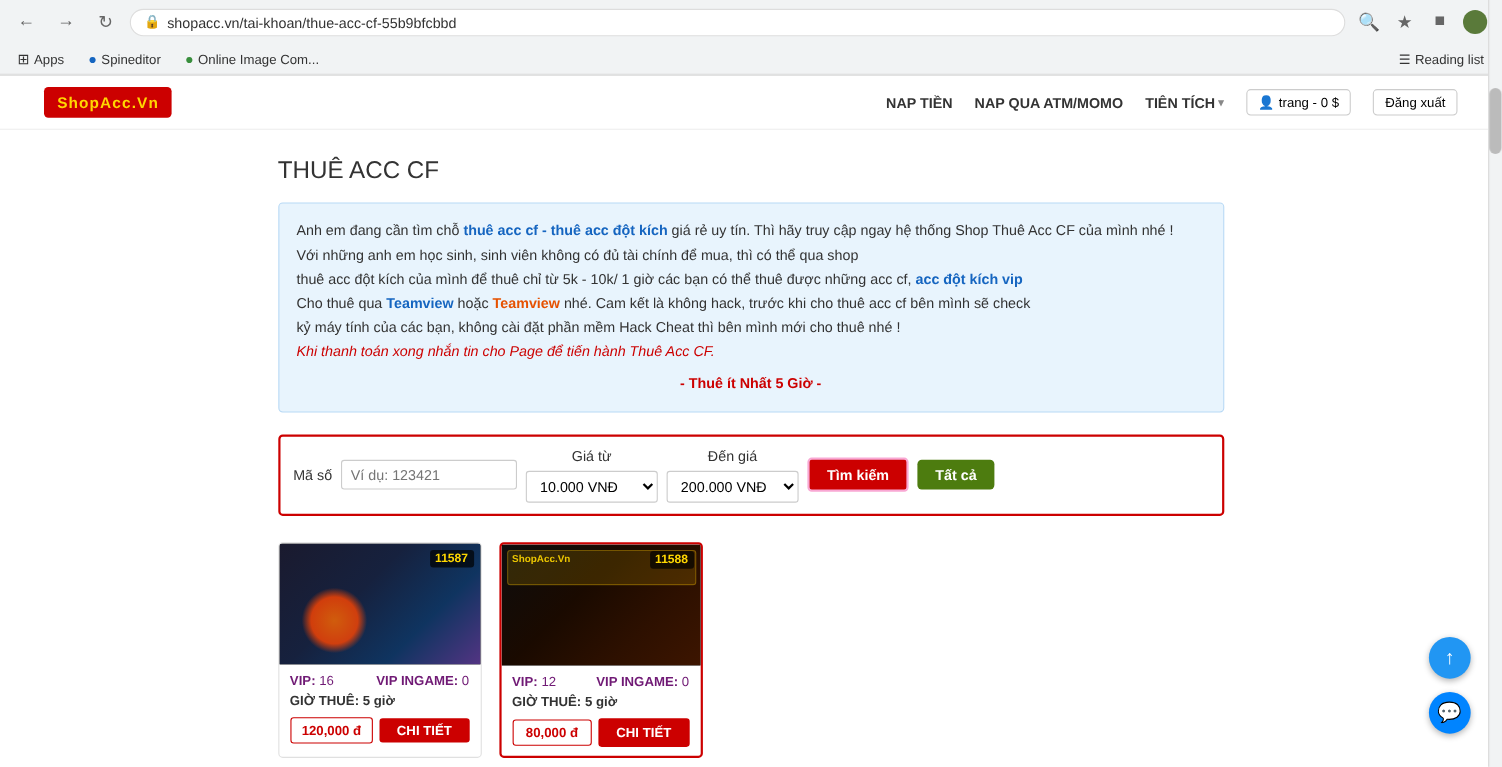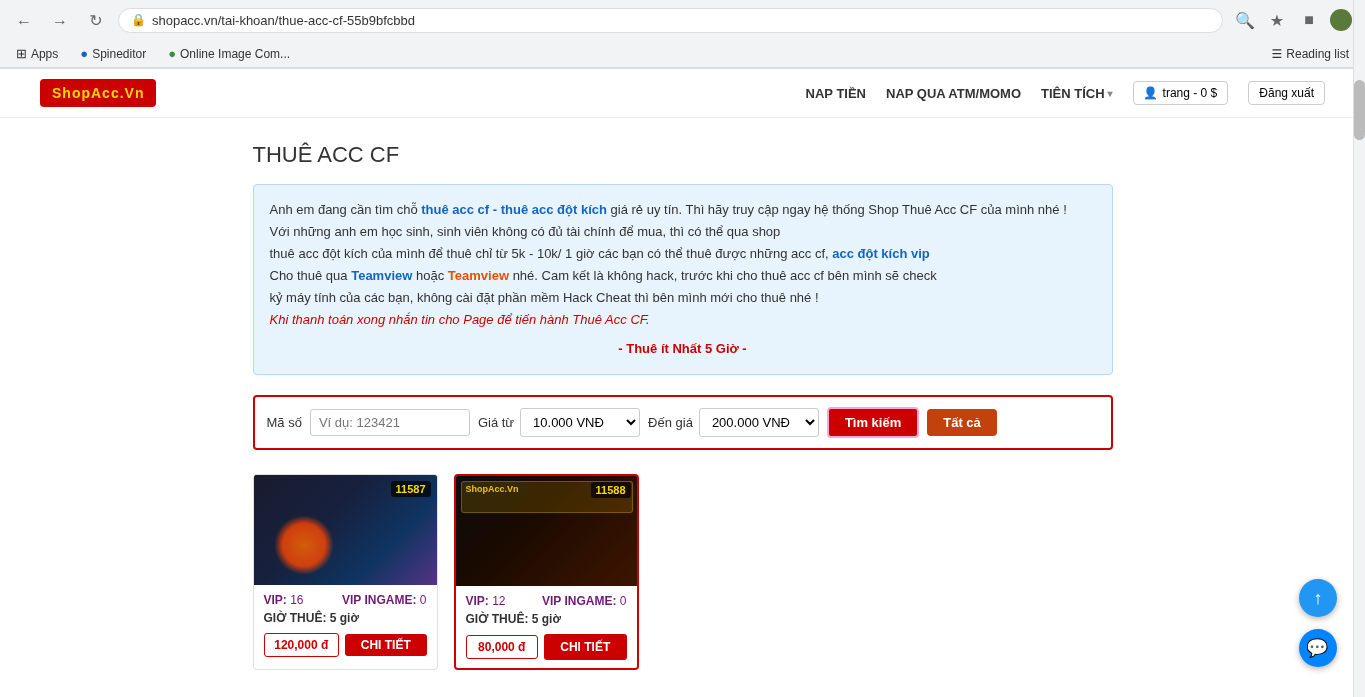--- a/index.html
+++ b/index.html
@@ -193,20 +193,21 @@
       border-radius: 3px;
       padding: 5px 8px;
       font-size: 13px;
       width: 160px;
       color: #999;
     }
     .filter-select-group {
       display: flex;
       align-items: center;
       gap: 6px;
+      flex-direction: column;
     }
     .filter-select-label {
       font-size: 13px;
       color: #333;
       white-space: nowrap;
     }
     .filter-select {
       border: 1px solid #ccc;
       border-radius: 3px;
       padding: 5px 8px;
@@ -220,21 +221,21 @@
       color: #fff;
       border: 2px solid #f9a8d4;
       border-radius: 4px;
       padding: 6px 16px;
       font-size: 13px;
       font-weight: bold;
       cursor: pointer;
       white-space: nowrap;
     }
     .btn-all {
-      background: #c2410c;
+      background: #4d7c0f;
       color: #fff;
       border: none;
       border-radius: 4px;
       padding: 6px 16px;
       font-size: 13px;
       font-weight: bold;
       cursor: pointer;
       white-space: nowrap;
     }
 

